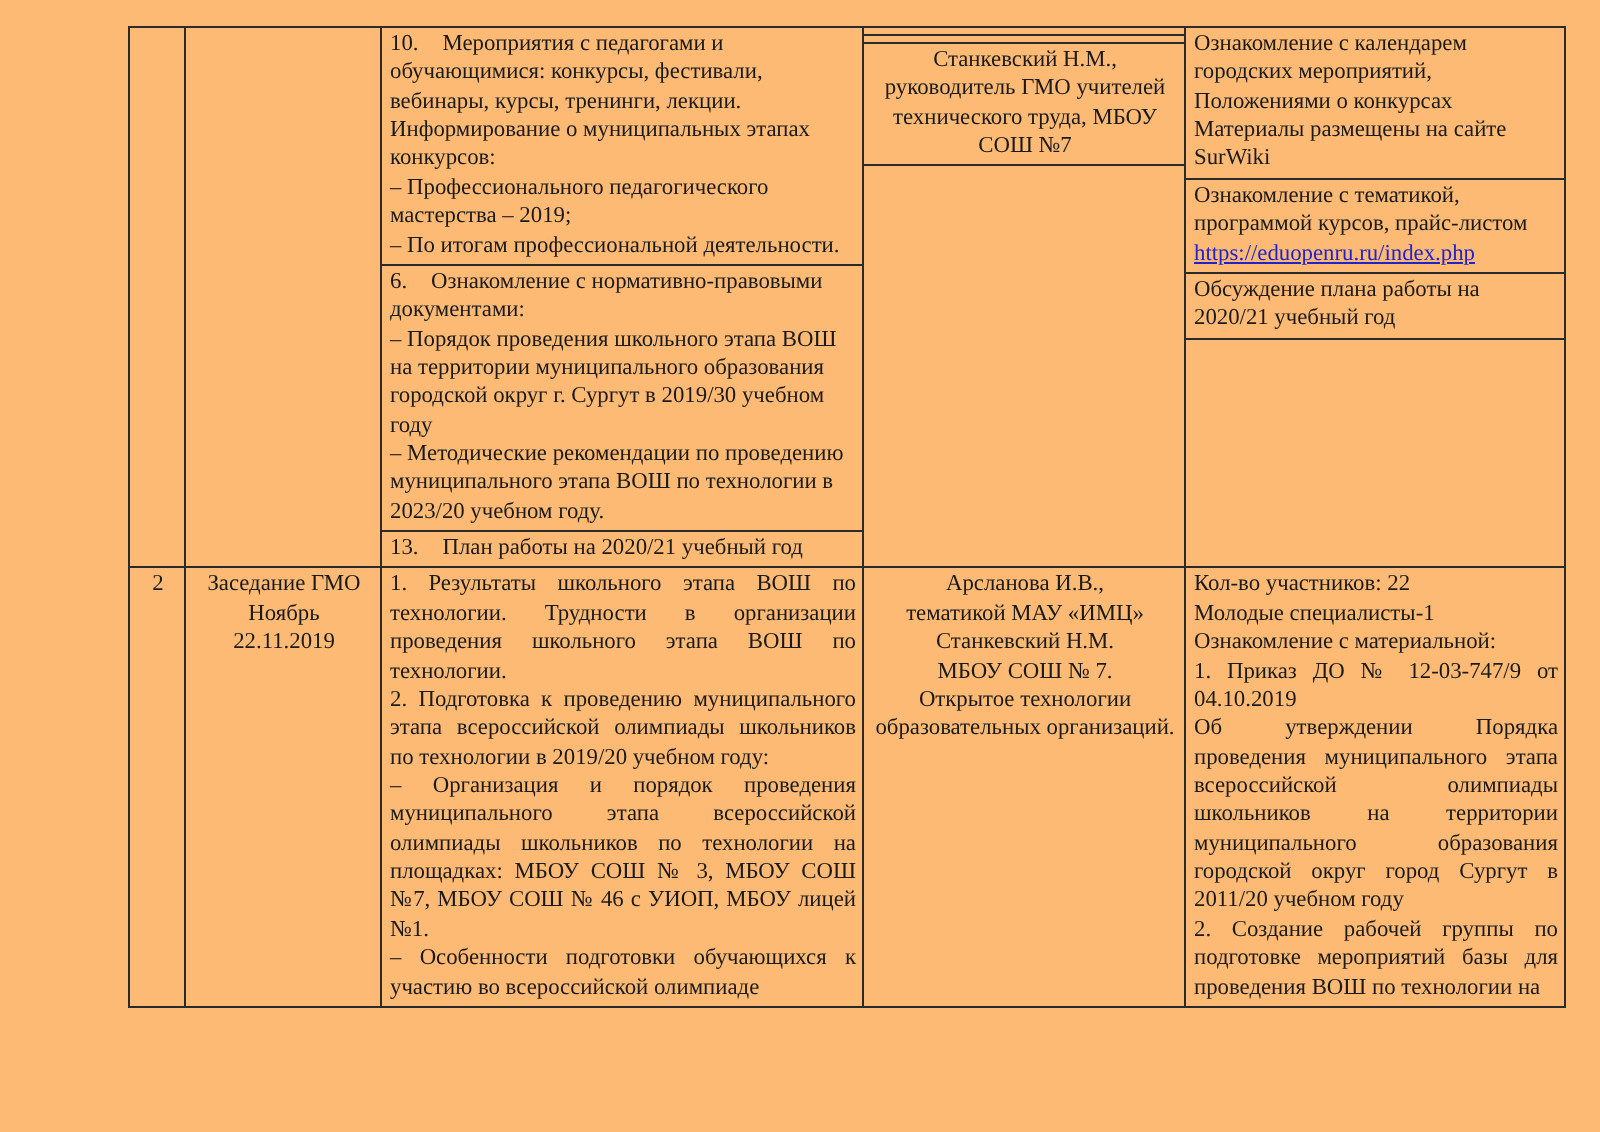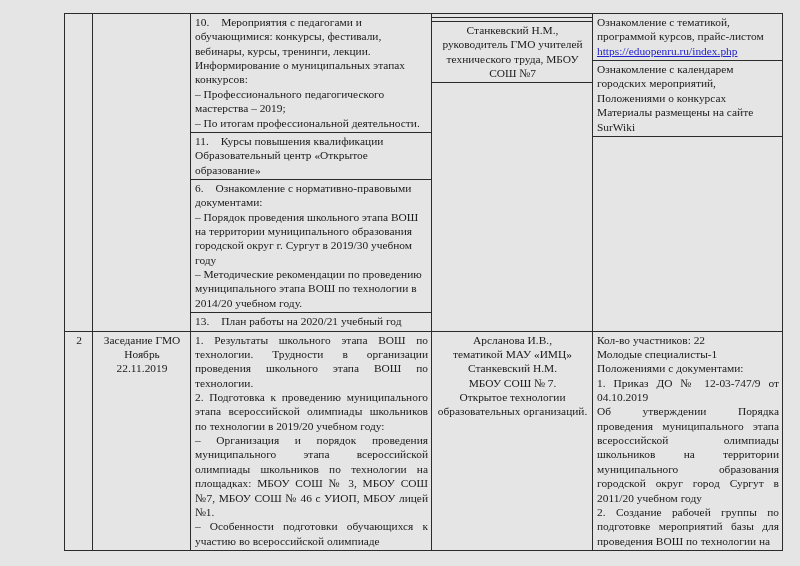--- a/index.html
+++ b/index.html
@@ -3,21 +3,21 @@
 <meta charset="utf-8">
 <style>
   html,body{margin:0;padding:0;}
   body{
     width:800px;height:566px;
     background:#ffffff;
     font-family:"Liberation Serif","DejaVu Serif",serif;
     color:#1a1a1a;
     overflow:hidden;
   }
-  .page{position:relative;width:800px;height:566px;background:#e5e5e5;}
+  .page{position:relative;width:800px;height:566px;background:#fdba74;}
 
   table.doc{
     position:absolute;
     left:64px; top:13px;
     width:718px;
     border-collapse:collapse;
     table-layout:fixed;
     font-size:11.4px;
     line-height:1.26;
   }
@@ -93,28 +93,23 @@
             <tbody>
               <tr>
                 <td class="lft">
                   <p class="ind"><span class="num">10.</span><span class="gap"></span><span>Мероприятия с педагогами и обучающимися: конкурсы, фестивали, вебинары, курсы, тренинги, лекции. Информирование о муниципальных этапах конкурсов:</span></p>
                   <p class="ind">– Профессионального педагогического мастерства – 2019;</p>
                   <p class="ind">– По итогам профессиональной деятельности.</p>
                 </td>
               </tr>
               <tr>
                 <td class="lft">
-                  <p class="ind"><span class="num">11.</span><span class="gap"></span><span>Курсы повышения квалификации Образовательный центр «Открытое образование»</span></p>
-                </td>
-              </tr>
-              <tr>
-                <td class="lft">
                   <p class="ind"><span class="num">6.</span><span class="gap"></span><span>Ознакомление с нормативно-правовыми документами:</span></p>
                   <p class="ind">– Порядок проведения школьного этапа ВОШ на территории муниципального образования городской округ г. Сургут в 2019/30 учебном году</p>
-                  <p class="ind">– Методические рекомендации по проведению муниципального этапа ВОШ по технологии в 2014/20 учебном году.</p>
+                  <p class="ind">– Методические рекомендации по проведению муниципального этапа ВОШ по технологии в 2023/20 учебном году.</p>
                 </td>
               </tr>
               <tr>
                 <td class="lft">
                   <p class="ind"><span class="num">13.</span><span class="gap"></span><span>План работы на 2020/21 учебный год</span></p>
                 </td>
               </tr>
             </tbody>
           </table>
         </td>
@@ -141,32 +136,38 @@
               </tr>
             </tbody>
           </table>
         </td>
 
         <td class="nopad">
           <table class="inner">
             <tbody>
               <tr>
                 <td class="lft">
-                  <p>Ознакомление с тематикой,</p>
-                  <p>программой курсов, прайс-листом</p>
-                  <p><a class="link" href="#">https://eduopenru.ru/index.php</a></p>
-                </td>
-              </tr>
-              <tr>
-                <td class="lft">
                   <p>Ознакомление с календарем</p>
                   <p>городских мероприятий,</p>
                   <p>Положениями о конкурсах</p>
                   <p>Материалы размещены на сайте</p>
                   <p>SurWiki</p>
+                </td>
+              </tr>
+              <tr>
+                <td class="lft">
+                  <p>Ознакомление с тематикой,</p>
+                  <p>программой курсов, прайс-листом</p>
+                  <p><a class="link" href="#">https://eduopenru.ru/index.php</a></p>
+                </td>
+              </tr>
+              <tr>
+                <td class="lft">
+                  <p>Обсуждение плана работы на</p>
+                  <p>2020/21 учебный год</p>
                 </td>
               </tr>
               <tr>
                 <td class="lft"></td>
               </tr>
             </tbody>
           </table>
         </td>
       </tr>
 
@@ -194,21 +195,21 @@
           <p>тематикой МАУ «ИМЦ»</p>
           <p>Станкевский Н.М.</p>
           <p>МБОУ СОШ № 7.</p>
           <p>Открытое технологии</p>
           <p>образовательных организаций.</p>
         </td>
 
         <td class="just">
           <p class="b">Кол-во участников: 22</p>
           <p class="b">Молодые специалисты-1</p>
-          <p class="lft">Положениями с документами:</p>
+          <p class="lft">Ознакомление с материальной:</p>
           <p class="ind"><span class="num">1.</span>&nbsp;<span>Приказ ДО № 12-03-747/9 от 04.10.2019</span></p>
           <p class="ind">Об утверждении Порядка проведения муниципального этапа всероссийской олимпиады школьников на территории муниципального образования городской округ город Сургут в 2011/20 учебном году</p>
           <p class="ind"><span class="num">2.</span>&nbsp;<span>Создание рабочей группы по подготовке мероприятий базы для проведения ВОШ по технологии на</span></p>
         </td>
       </tr>
 
     </tbody>
   </table>
 
 </div>

